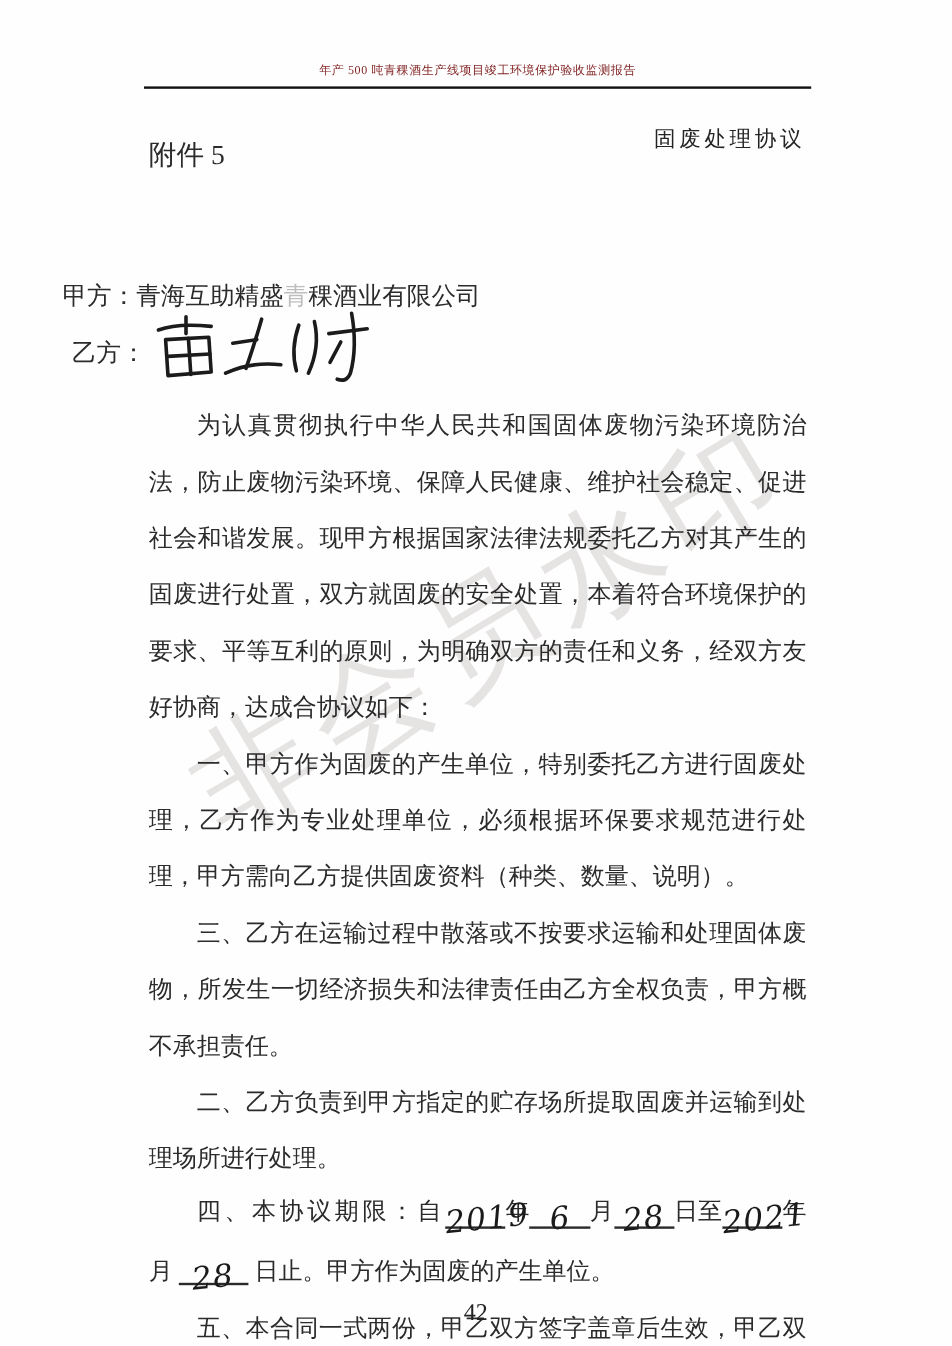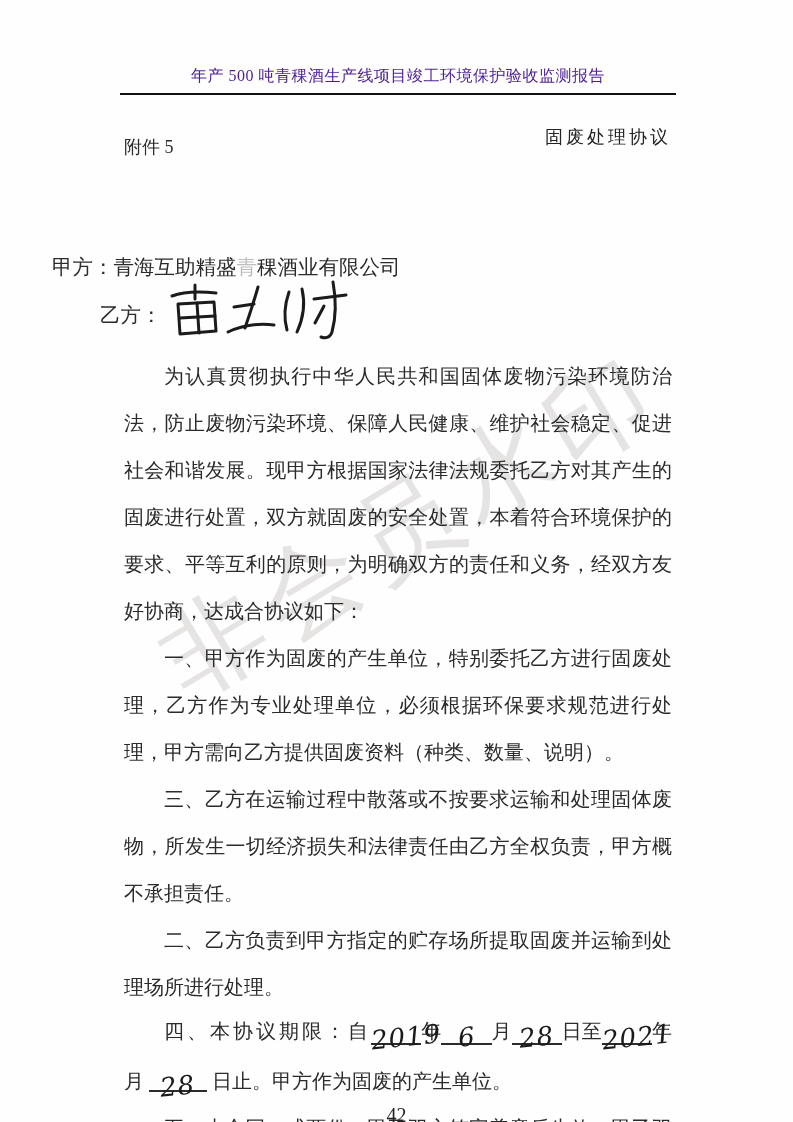--- a/index.html
+++ b/index.html
@@ -26,45 +26,45 @@
     transform-origin: center center;
     z-index: 0;
     white-space: nowrap;
     user-select: none;
   }
   .content-layer { position: relative; z-index: 1; }
 
   
   .doc-header {
     margin: 0 117px 0 120px;
-    padding-top: 66px;
+    padding-top: 52px;
     border-bottom: 2px solid #111;
     text-align: center;
-    font-size: 16px;
+    font-size: 10px;
     letter-spacing: 0.5px;
-    color: #4c1d95;
+    color: #7f1d1d;
     padding-bottom: 6px;
   }
 
   
   .title-row { position: relative; margin: 30px 122px 0 124px; height: 40px; }
   .attach-label {
     position: absolute; left: 0; top: 10px;
-    font-size: 18px; color: #2b2b2b;
+    font-size: 23px; color: #2b2b2b;
   }
   .doc-title {
     margin: 0; text-align: right;
     font-size: 18px; font-weight: normal;
     letter-spacing: 3px; color: #242424;
   }
 
   
   .party-a { margin: 88px 122px 0 52px; font-size: 20.5px; }
   .party-a .faded { opacity: 0.3; }
-  .party-b { margin: 6px 122px 0 100px; font-size: 20.5px; height: 56px; display: flex; align-items: center; }
+  .party-b { margin: 6px 122px 0 60px; font-size: 20.5px; height: 56px; display: flex; align-items: center; }
   .sig-svg { margin-left: 4px; margin-top: -8px; }
 
   
   .body-text { margin: 10px 122px 0 124px; width: 548px; }
   .para {
     margin: 0;
     font-size: 20px;
     line-height: 47px;
     text-align: justify;
     text-justify: inter-ideograph;

